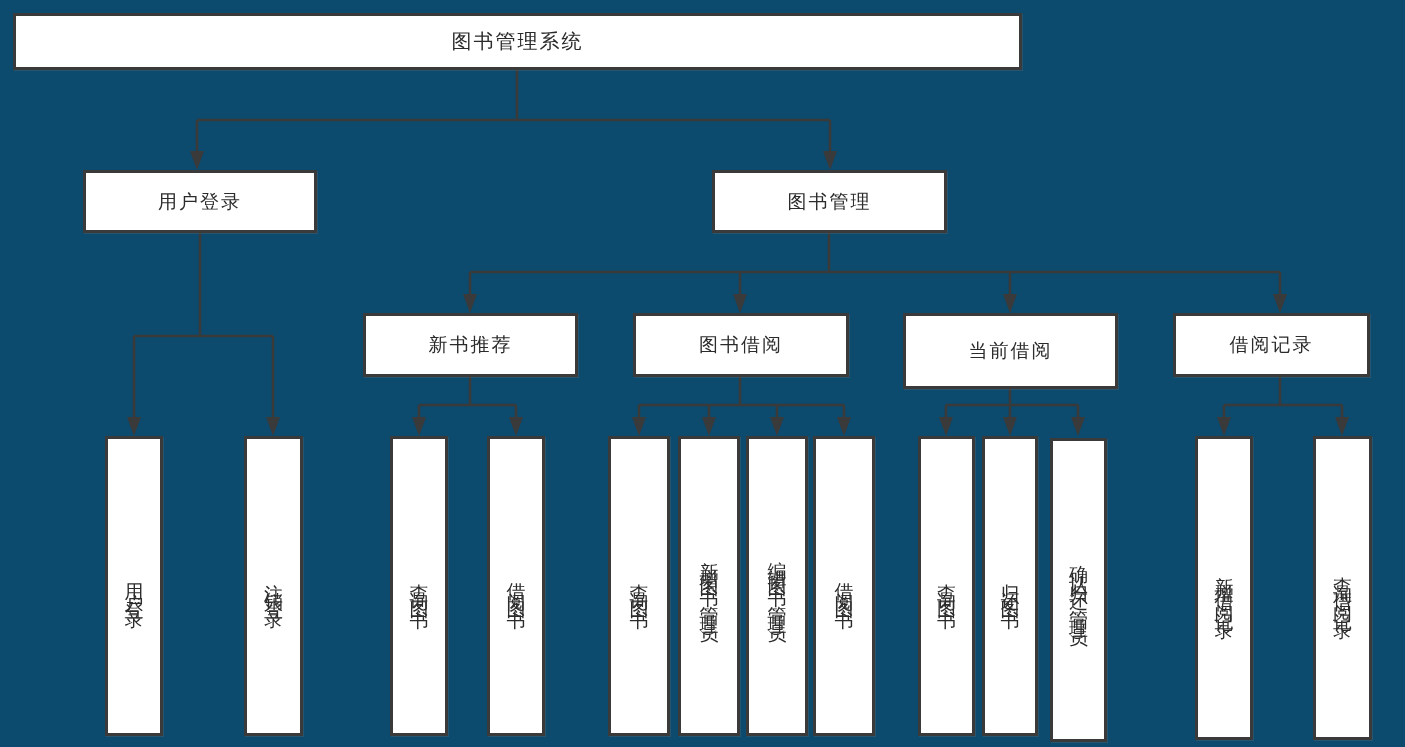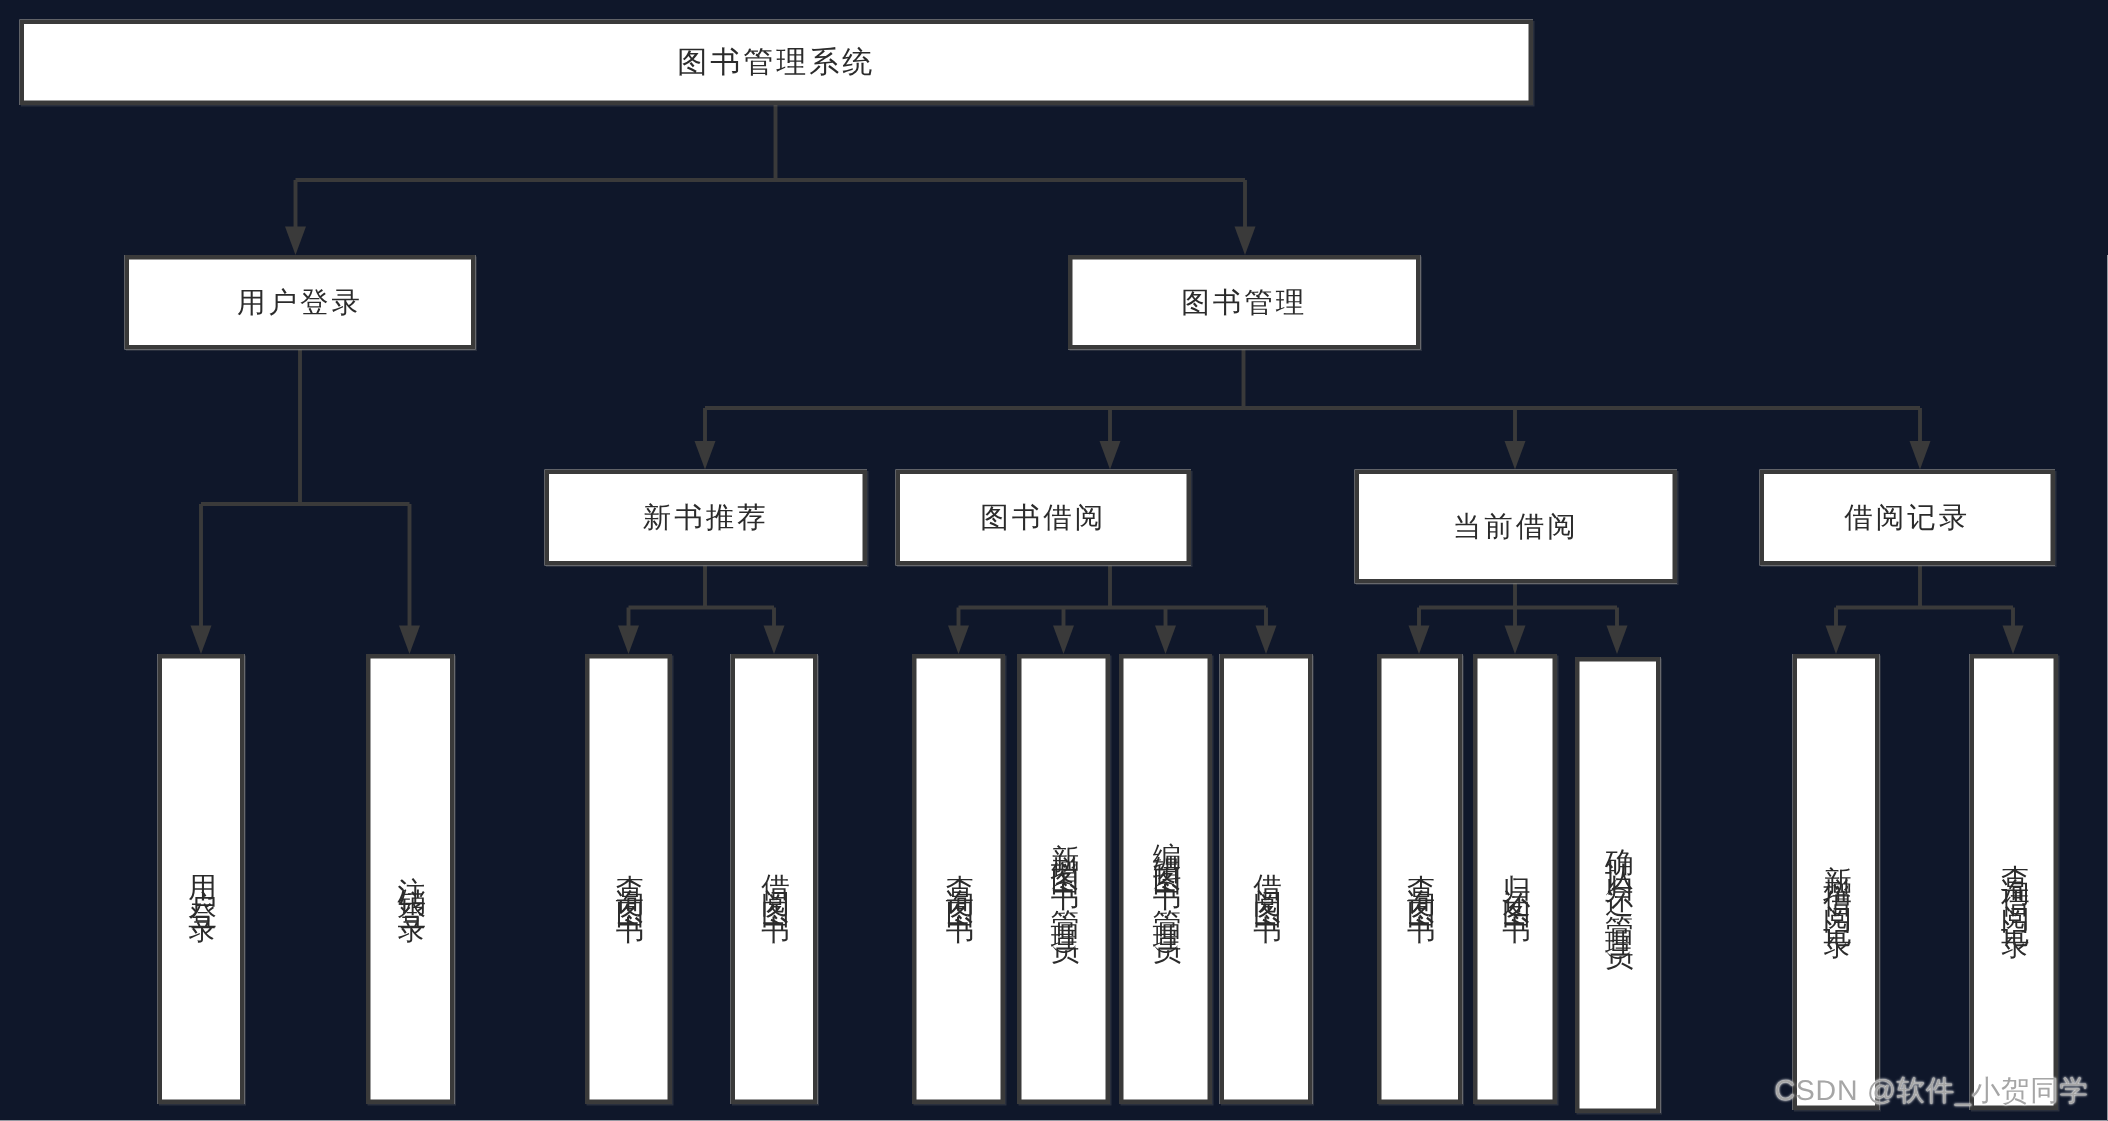--- a/index.html
+++ b/index.html
@@ -1,20 +1,20 @@
 <!DOCTYPE html>
 <html><head>
 <meta charset="utf-8">
 <style>
   html, body { margin: 0; padding: 0; background: #ffffff; }
   .canvas {
     position: relative;
     width: 1405px;
     height: 747px;
-    background: #0f172a;
+    background: #0c4a6e;
     font-family: "Liberation Sans", "DejaVu Sans", sans-serif;
     color: #2b2b2b;
     overflow: hidden;
   }
   svg.connectors {
     position: absolute;
     left: 0; top: 0;
     width: 1405px; height: 747px;
   }
   svg.connectors path {
@@ -125,21 +125,21 @@
   <div class="box" style="left:83px; top:170px; width:234px; height:63px">
     <span class="lbl">用户登录</span>
   </div>
   <div class="box" style="left:712px; top:170px; width:235px; height:63px">
     <span class="lbl">图书管理</span>
   </div>
 
   <div class="box" style="left:363px; top:313px; width:215px; height:64px">
     <span class="lbl">新书推荐</span>
   </div>
-  <div class="box" style="left:597px; top:313px; width:197px; height:64px">
+  <div class="box" style="left:633px; top:313px; width:216px; height:64px">
     <span class="lbl">图书借阅</span>
   </div>
   <div class="box" style="left:903px; top:313px; width:215px; height:76px">
     <span class="lbl">当前借阅</span>
   </div>
   <div class="box" style="left:1173px; top:313px; width:197px; height:64px">
     <span class="lbl">借阅记录</span>
   </div>
 
   <div class="box vbox" style="left:105px; top:436px; width:58px; height:300px">
@@ -179,15 +179,14 @@
     <span class="lbl">确认归还（管理员）</span>
   </div>
 
   <div class="box vbox" style="left:1195px; top:436px; width:58px; height:304px">
     <span class="lbl">新增借阅记录</span>
   </div>
   <div class="box vbox" style="left:1313px; top:436px; width:59px; height:304px">
     <span class="lbl">查询借阅记录</span>
   </div>
 
-  <div class="watermark">CSDN @软件_小贺同学</div>
 
 </div>
 
 </body></html>

